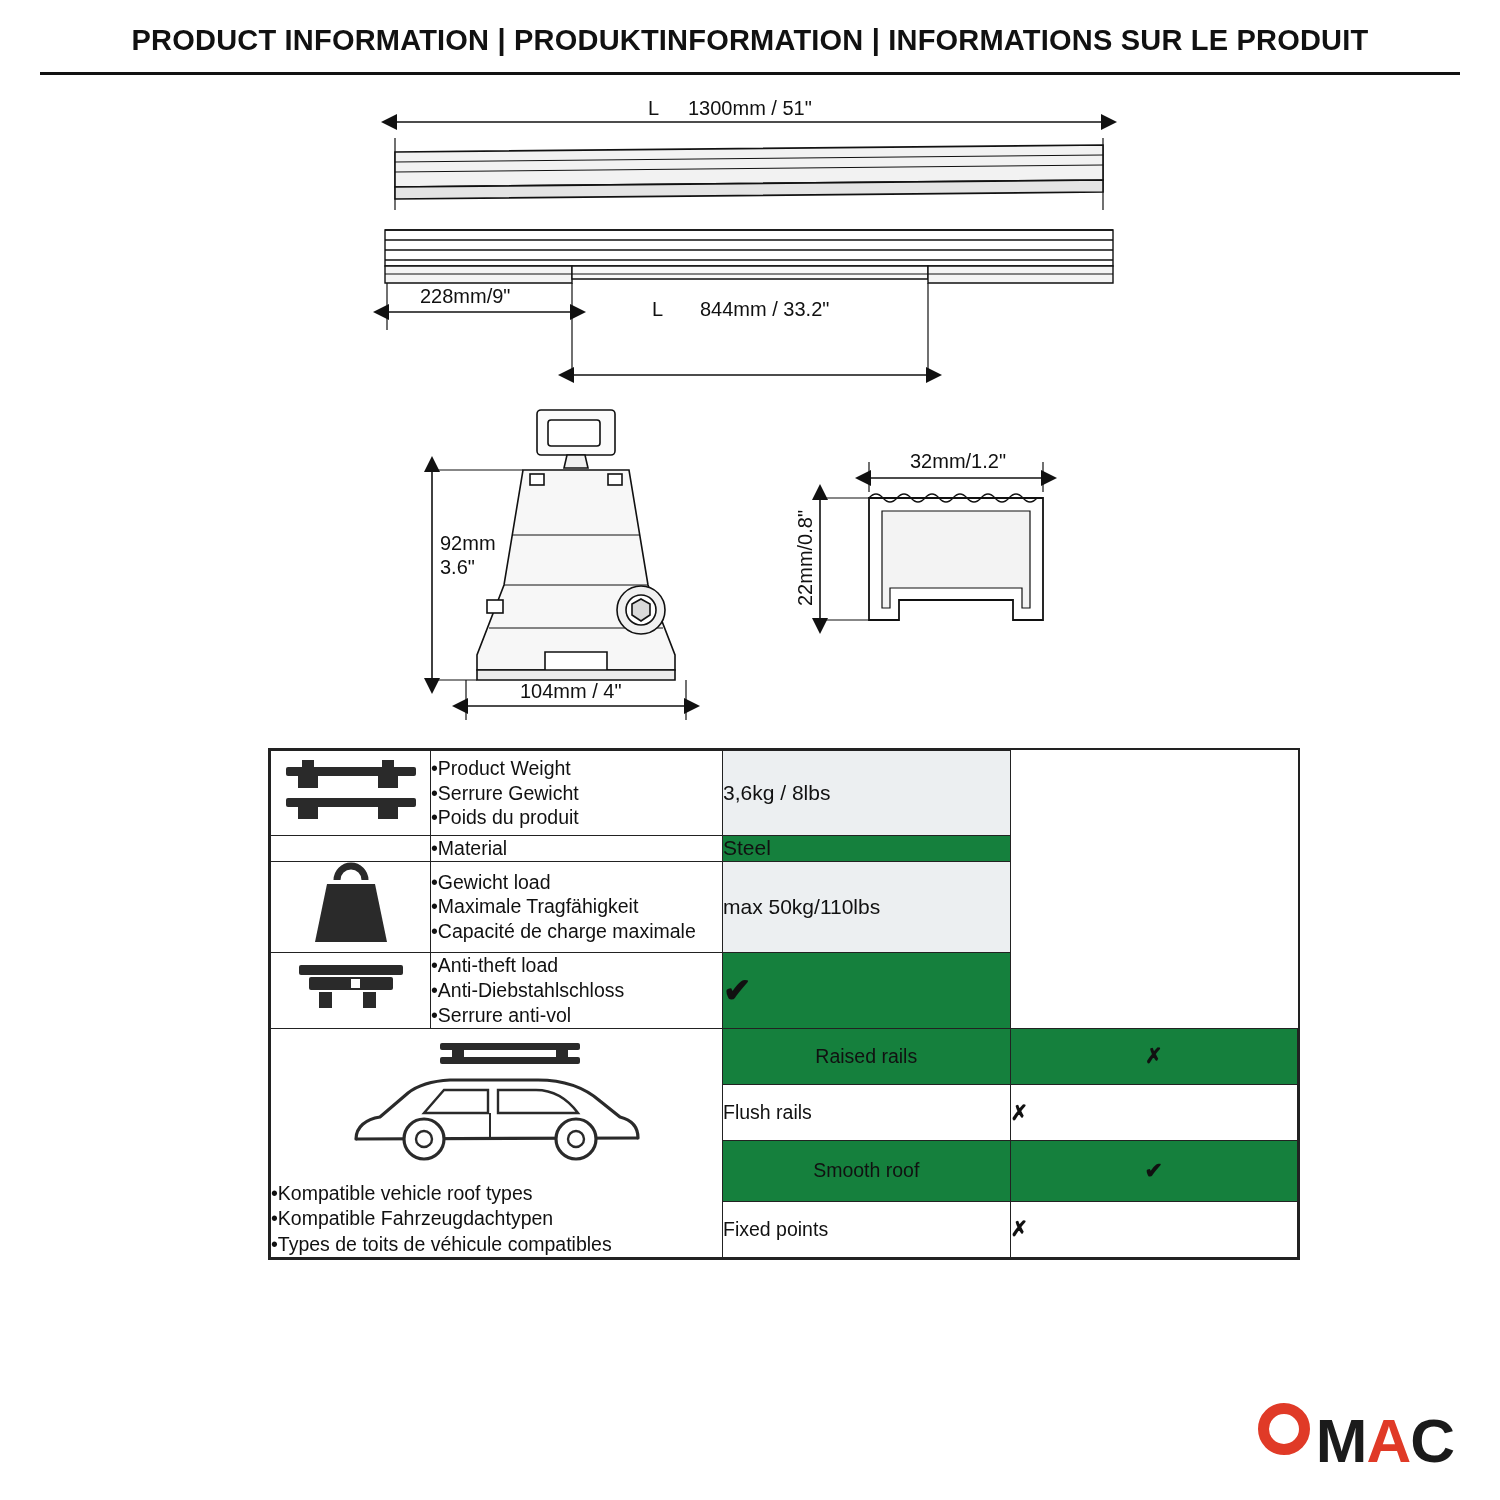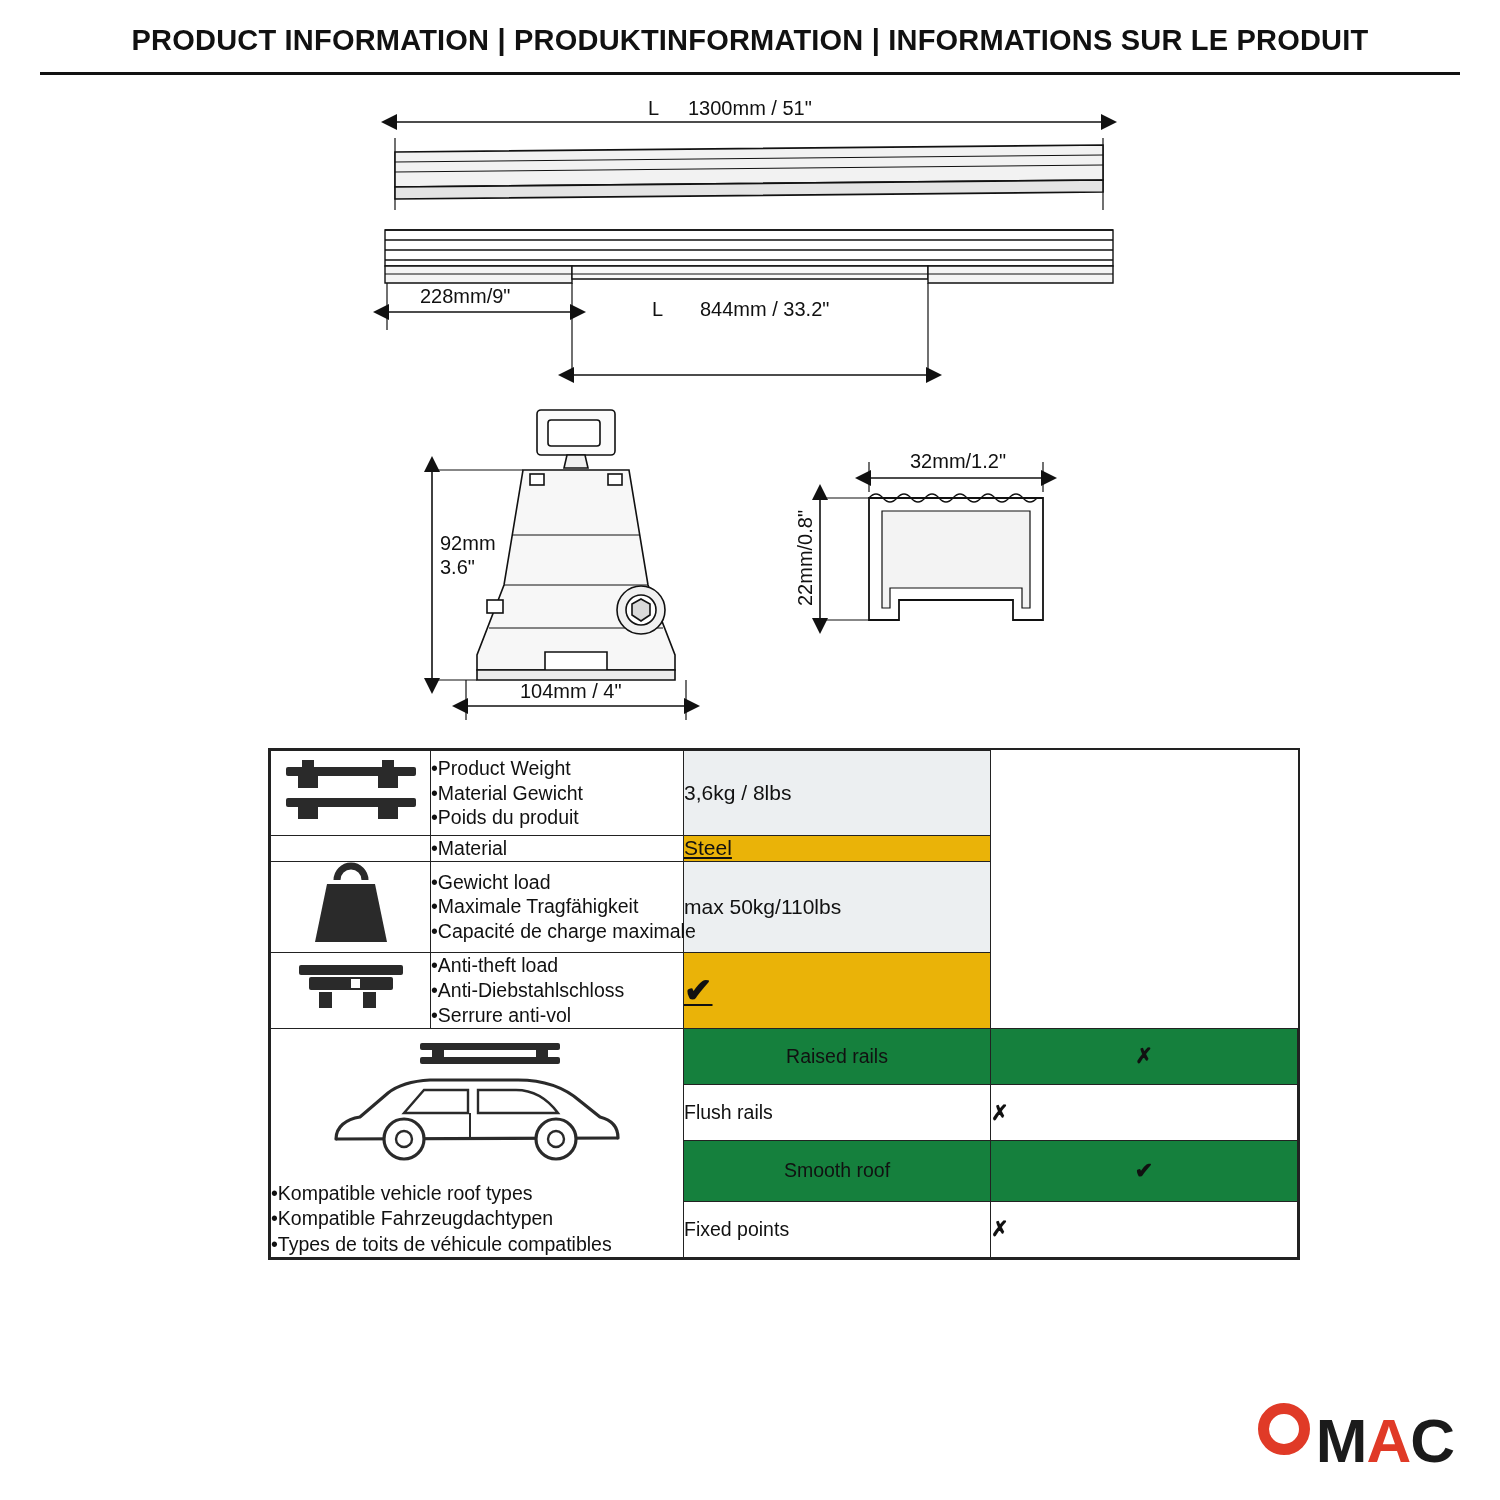--- a/index.html
+++ b/index.html
@@ -66,35 +66,35 @@
     border: 1px solid #222;
     vertical-align: middle;
     padding: 0;
   }
   .cell-icon {
     width: 160px;
     text-align: center;
     padding: 8px 4px;
   }
   .cell-label {
-    width: 253px;
+    width: 292px;
     padding: 10px 10px 10px 14px;
     font-size: 19.5px;
     line-height: 1.28;
     color: #111;
   }
   .cell-label .lbl { white-space: nowrap; }
   .cell-value {
     padding: 10px 0 10px 22px;
     font-size: 21px;
     color: #111;
     background: #eceff1;
     margin-left: 36px;
   }
-  .cell-value.white { background: #eab308; text-decoration: underline; }
+  .cell-value.white { background: #15803d; }
   .check {
     font-size: 34px;
     line-height: 1;
     font-weight: bold;
     color: #111;
   }
   .iconwrap { display: inline-block; line-height: 0; }
 
   
   .roof-left {
@@ -293,21 +293,21 @@
           <rect x="106" y="9" width="12" height="8" fill="#2a2a2a"></rect>
           <rect x="22" y="25" width="20" height="12" fill="#2a2a2a"></rect>
           <rect x="102" y="25" width="20" height="12" fill="#2a2a2a"></rect>
           <rect x="22" y="56" width="20" height="12" fill="#2a2a2a"></rect>
           <rect x="102" y="56" width="20" height="12" fill="#2a2a2a"></rect>
         </svg>
       </span>
     </td>
     <td class="cell-label">
       <div class="lbl">•Product Weight</div>
-      <div class="lbl">•Material Gewicht</div>
+      <div class="lbl">•Serrure Gewicht</div>
       <div class="lbl">•Poids du produit</div>
     </td>
     <td class="cell-value">3,6kg / 8lbs</td>
   </tr>
 
   <tr>
     <td class="cell-icon"></td>
     <td class="cell-label">
       <div class="lbl">•Material</div>
     </td>

